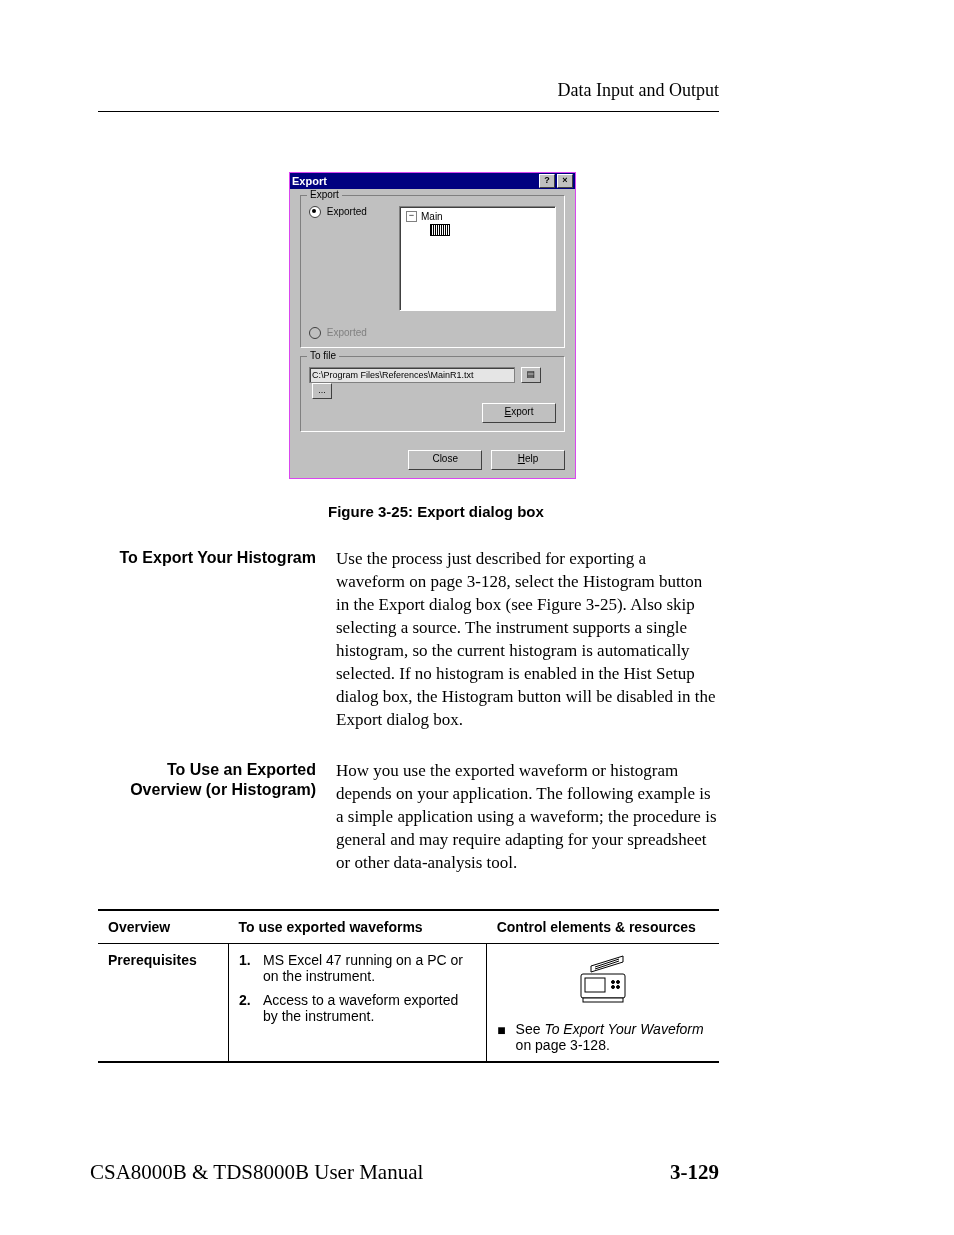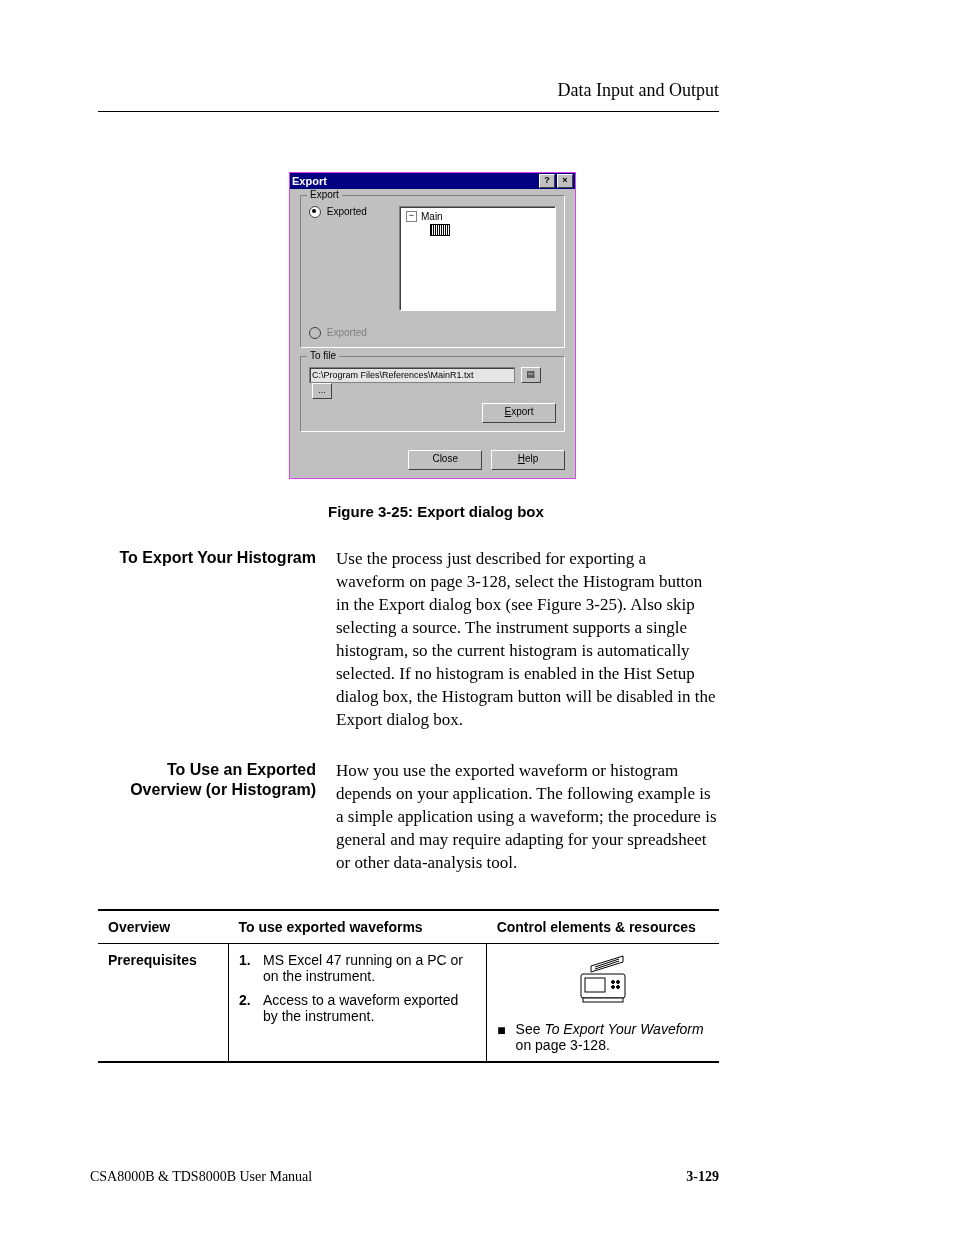--- a/index.html
+++ b/index.html
@@ -235,21 +235,21 @@
   .ol-list li .num { font-weight: bold; width: 24px; flex: 0 0 24px; }
   .resource-item { display: flex; align-items: flex-start; gap: 10px; margin-top: 14px;}
   .resource-item .bullet { font-size: 14px; line-height: 18px; }
   .instrument-svg { display: block; margin: 0 auto; }
 
   .footer {
     position: absolute;
     left: 90px; right: 90px; bottom: 50px;
     display: flex;
     justify-content: space-between;
-    font-size: 14px;
+    font-size: 21px;
   }
   .footer .pnum { font-weight: bold; }
 </style>
 </head>
 <body>
 
 <div class="page">
 
   <div class="header-text">Data Input and Output</div>
   <div class="header-line"></div>

